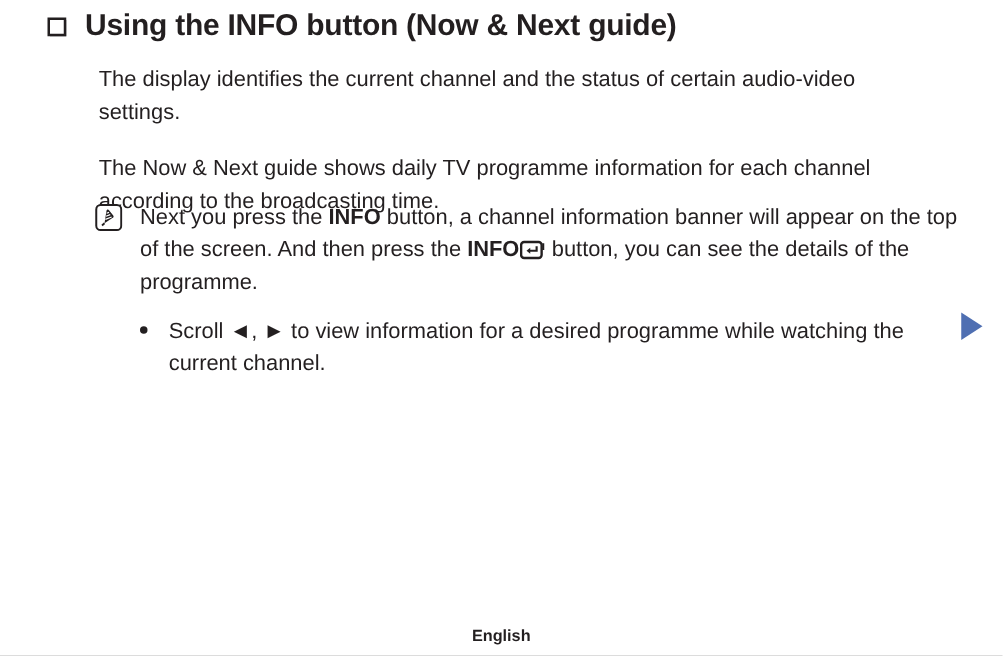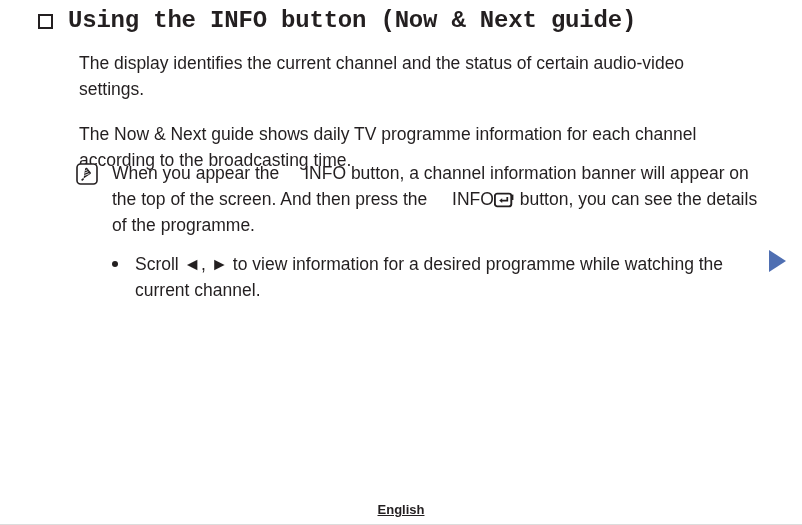--- a/index.html
+++ b/index.html
@@ -60,21 +60,20 @@
     border: 2px solid #231f20;
     background: #ffffff;
   }
   .heading-text {
     font-size: 24px;
     font-weight: bold;
     letter-spacing: -0.2px;
     line-height: 30px;
     color: #231f20;
     white-space: nowrap;
-    font-family: Liberation Mono, monospace;
   }
 
   
   .para {
     position: absolute;
     left: 79px;
     width: 665px;
     font-size: 17.5px;
     line-height: 26px;
     color: #231f20;
@@ -97,21 +96,21 @@
     height: 22px;
     margin-top: 3px;
     margin-right: 14px;
   }
   .note-text {
     font-size: 17.5px;
     line-height: 26px;
     width: 660px;
     color: #231f20;
   }
-  .note-text b { font-weight: normal; margin-left: 20px; }
+  .note-text b { font-weight: bold; }
 
   .enter-key {
     display: inline-block;
     vertical-align: -3px;
     width: 20px;
     height: 16px;
     margin: 0 1px 0 0;
   }
 
   
@@ -158,21 +157,20 @@
     position: absolute;
     left: 0;
     top: 500px;
     width: 802px;
     text-align: center;
   }
   .footer-label {
     font-size: 13px;
     font-weight: bold;
     color: #231f20;
-    text-decoration: underline;
   }
 </style>
 </head>
 <body>
 
 <div class="page">
 
   <div class="section-heading">
     <span class="sq-bullet"></span>
     <span class="heading-text">Using the INFO button (Now &amp; Next guide)</span>
@@ -187,21 +185,21 @@
       <svg viewBox="0 0 22 22" width="22" height="22" aria-hidden="true">
         <rect x="1" y="1" width="20" height="20" rx="3.5" ry="3.5" fill="#ffffff" stroke="#231f20" stroke-width="1.6"></rect>
         <path d="M7.6 15.6 L9.2 5.6 C9.4 4.6 10.6 4.4 11.2 5.1 L14.6 9.3 C15.2 10.1 14.8 11.1 13.9 11.3 L7.6 15.6 Z" fill="#231f20"></path>
         <path d="M8.3 12.5 L13.3 10.6" stroke="#ffffff" stroke-width="0.9" fill="none"></path>
         <path d="M8.8 10.0 L12.2 8.7" stroke="#ffffff" stroke-width="0.9" fill="none"></path>
         <path d="M9.3 7.6 L11.2 6.9" stroke="#ffffff" stroke-width="0.9" fill="none"></path>
         <path d="M7.6 15.6 L5.6 17.4" stroke="#231f20" stroke-width="1.5" fill="none"></path>
       </svg>
     </span>
     <div class="note-text">
-      <span>When you appear the </span><b>INFO</b><span> button, a channel information banner will appear on the top of the screen. And then press the </span><b>INFO</b><span class="enter-key"><svg viewBox="0 0 20 16" width="20" height="16" aria-hidden="true">
+      <span>Next you press the </span><b>INFO</b><span> button, a channel information banner will appear on the top of the screen. And then press the </span><b>INFO</b><span class="enter-key"><svg viewBox="0 0 20 16" width="20" height="16" aria-hidden="true">
             <rect x="0.9" y="1.6" width="16.4" height="12.8" rx="2.4" ry="2.4" fill="#ffffff" stroke="#231f20" stroke-width="1.9"></rect>
             <path d="M13.3 5.0 L13.3 8.6 L7.0 8.6" stroke="#231f20" stroke-width="1.7" fill="none"></path>
             <path d="M8.2 6.2 L5.2 8.6 L8.2 11.0 Z" fill="#231f20"></path>
             <path d="M18.6 2.6 L18.6 8.0" stroke="#231f20" stroke-width="1.6" fill="none"></path>
           </svg></span><span> button, you can see the details of the programme.</span>
     </div>
   </div>
 
   <div class="bullet-list">
     <div class="bullet-item">

